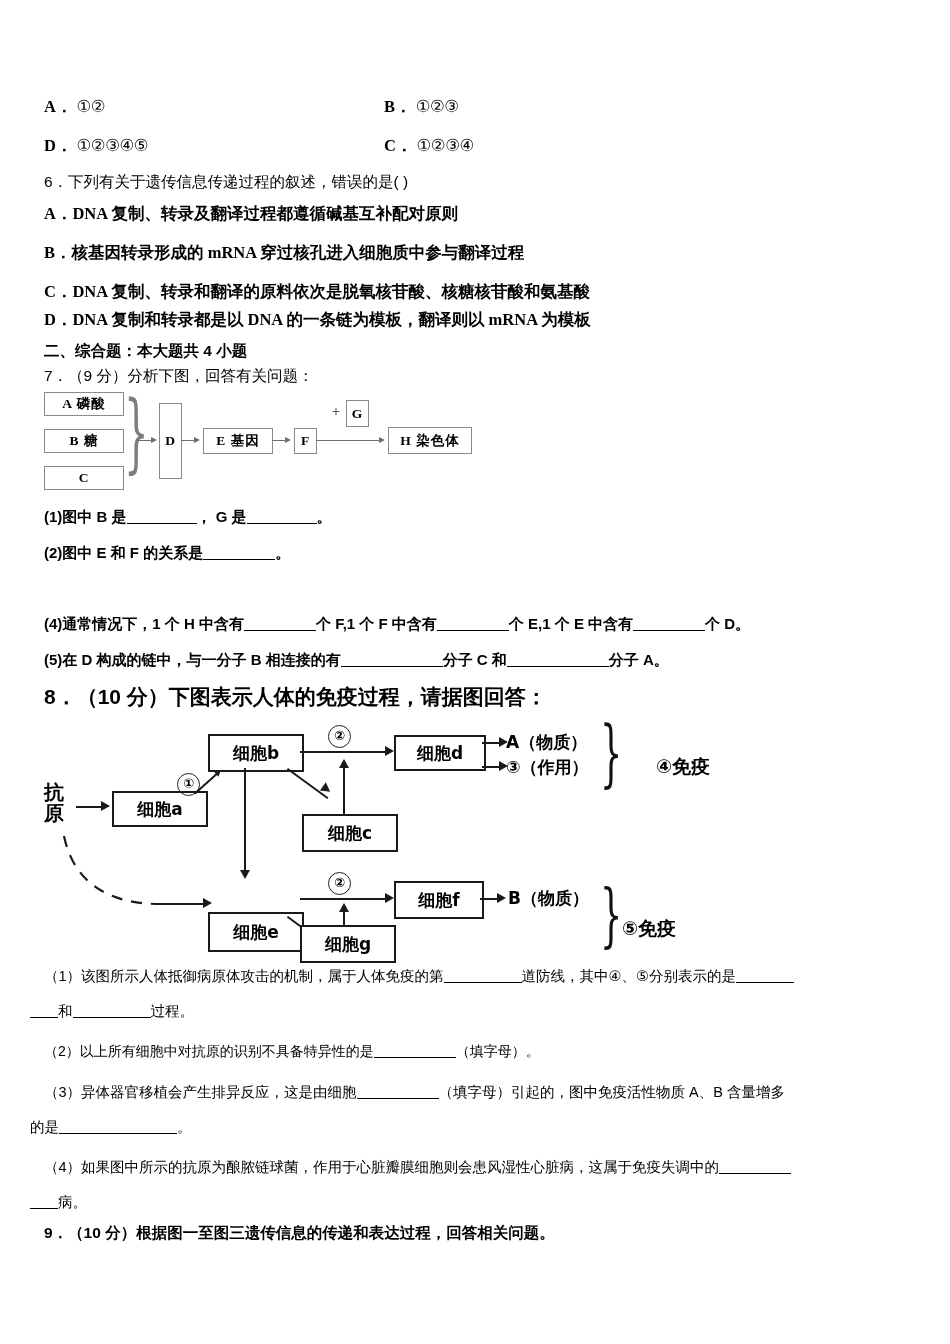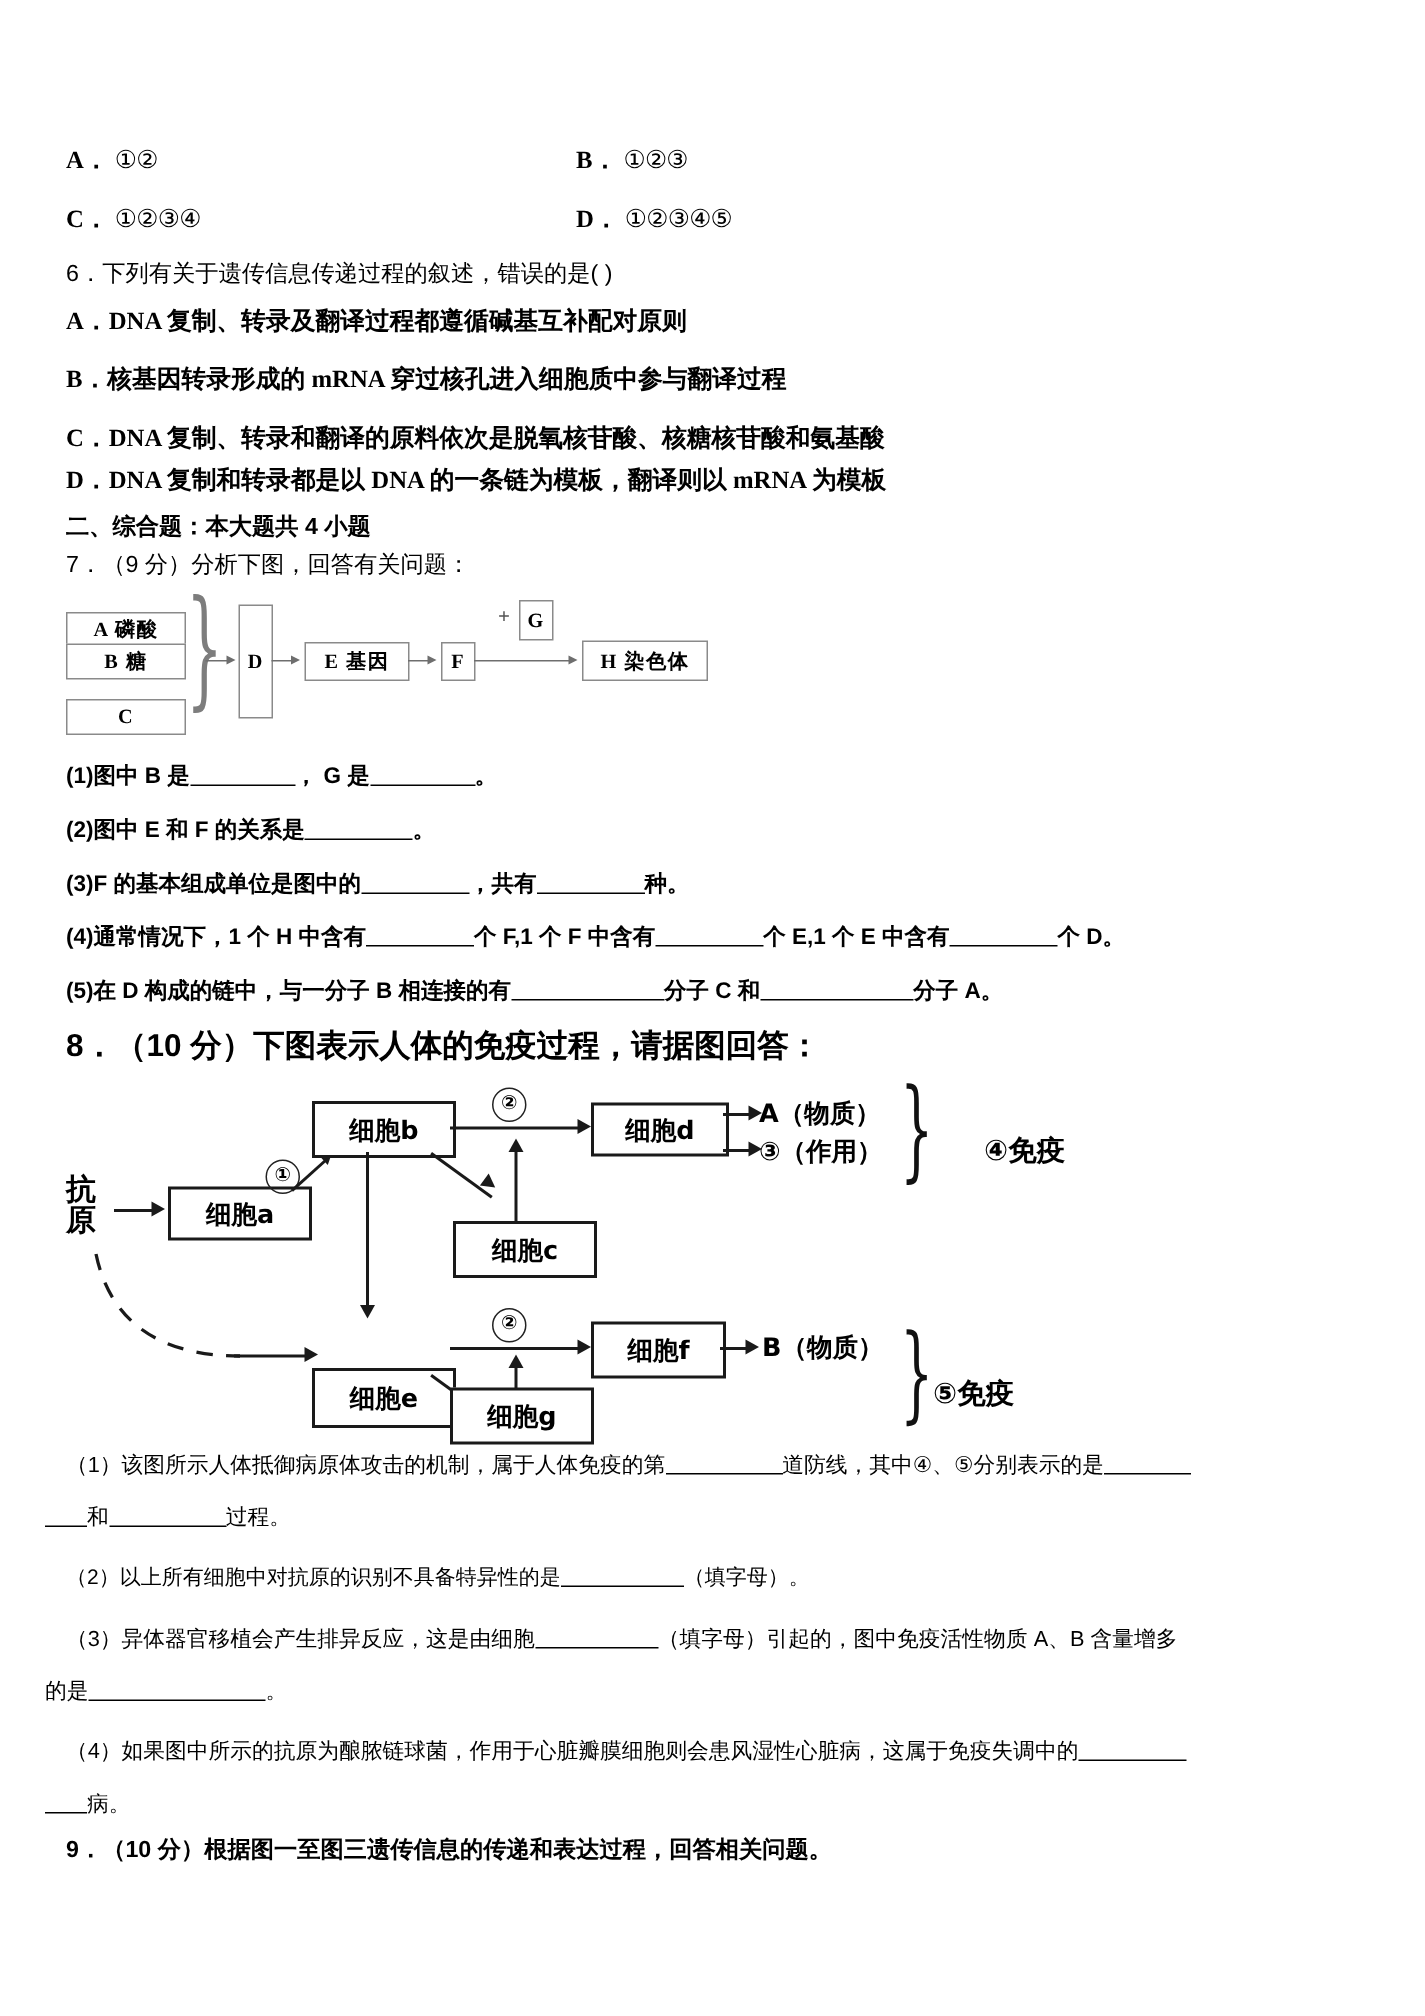--- a/index.html
+++ b/index.html
@@ -87,26 +87,26 @@
       <span class="circ">①②</span>
     </div>
     <div class="col">
       <span class="opt-label">B．</span>
       <span class="circ">①②③</span>
     </div>
   </div>
 
   <div class="abs opt-row" style="left:44px; top:135px;">
     <div class="col">
+      <span class="opt-label">D．</span>
+      <span class="circ">①②③④⑤</span>
+    </div>
+    <div class="col">
       <span class="opt-label">C．</span>
       <span class="circ">①②③④</span>
-    </div>
-    <div class="col">
-      <span class="opt-label">D．</span>
-      <span class="circ">①②③④⑤</span>
     </div>
   </div>
 
   <div class="abs q-stem sans" style="left:44px; top:172px; font-size:15.5px;">6．下列有关于遗传信息传递过程的叙述，错误的是(        )</div>
 
   <div class="abs opt-row" style="left:44px; top:203px;">
     <span class="opt-label">A．</span>
     <span>DNA 复制、转录及翻译过程都遵循碱基互补配对原则</span>
   </div>
   <div class="abs opt-row" style="left:44px; top:242px;">
@@ -121,21 +121,21 @@
     <span class="opt-label">D．</span>
     <span>DNA 复制和转录都是以 DNA 的一条链为模板，翻译则以 mRNA 为模板</span>
   </div>
 
   <div class="abs bold sans" style="left:44px; top:341px; font-size:15.5px;">二、综合题：本大题共 4 小题</div>
 
   <div class="abs q-stem sans" style="left:44px; top:366px; font-size:15.5px;">7．（9 分）分析下图，回答有关问题：</div>
 
   <div id="dia7">
 
-    <div class="bx" style="left:0px; top:16px; width:78px; height:22px;">A 磷酸</div>
+    <div class="bx" style="left:0px; top:0px; width:78px; height:22px;">A 磷酸</div>
     <div class="bx" style="left:0px; top:37px; width:78px; height:22px;">B 糖</div>
     <div class="bx" style="left:0px; top:74px; width:78px; height:22px;">C</div>
 
     <div class="brace" style="left:80px; top:-3px; font-size:86px; transform:scaleX(0.45); transform-origin:left top;">}</div>
 
     <div class="arr" style="left:93px; top:48px; width:15px;"></div>
     <div class="arrhead" style="left:107px; top:44.5px;"></div>
 
     <div class="bx" style="left:115px; top:11px; width:21px; height:74px;">D</div>
 
@@ -159,23 +159,20 @@
   </div>
 
   <div class="abs sans" style="left:44px; top:508px; font-size:15px; font-weight:bold;">
     <span>(1)图中 B 是</span><span class="ul" style="width:70px;"></span><span>，  G 是</span><span class="ul" style="width:70px;"></span><span>。</span>
   </div>
 
   <div class="abs sans" style="left:44px; top:544px; font-size:15px; font-weight:bold;">
     <span>(2)图中 E 和 F 的关系是</span><span class="ul" style="width:72px;"></span><span>。</span>
   </div>
 
-  <div class="abs sans" style="left:44px; top:580px; font-size:15px; font-weight:bold;">
-    <span>(3)F 的基本组成单位是图中的</span><span class="ul" style="width:72px;"></span><span>，共有</span><span class="ul" style="width:72px;"></span><span>种。</span>
-  </div>
 
   <div class="abs sans" style="left:44px; top:615px; font-size:15px; font-weight:bold;">
     <span>(4)通常情况下，1 个 H 中含有</span><span class="ul" style="width:72px;"></span><span>个 F,1 个 F 中含有</span><span class="ul" style="width:72px;"></span><span>个 E,1 个 E 中含有</span><span class="ul" style="width:72px;"></span><span>个 D。</span>
   </div>
 
   <div class="abs sans" style="left:44px; top:651px; font-size:15px; font-weight:bold;">
     <span>(5)在 D 构成的链中，与一分子 B 相连接的有</span><span class="ul" style="width:102px;"></span><span>分子 C 和</span><span class="ul" style="width:102px;"></span><span>分子 A。</span>
   </div>
 
   <div class="abs sans" style="left:44px; top:683px; font-size:21px; font-weight:bold;">8．（10 分）下图表示人体的免疫过程，请据图回答：</div>

